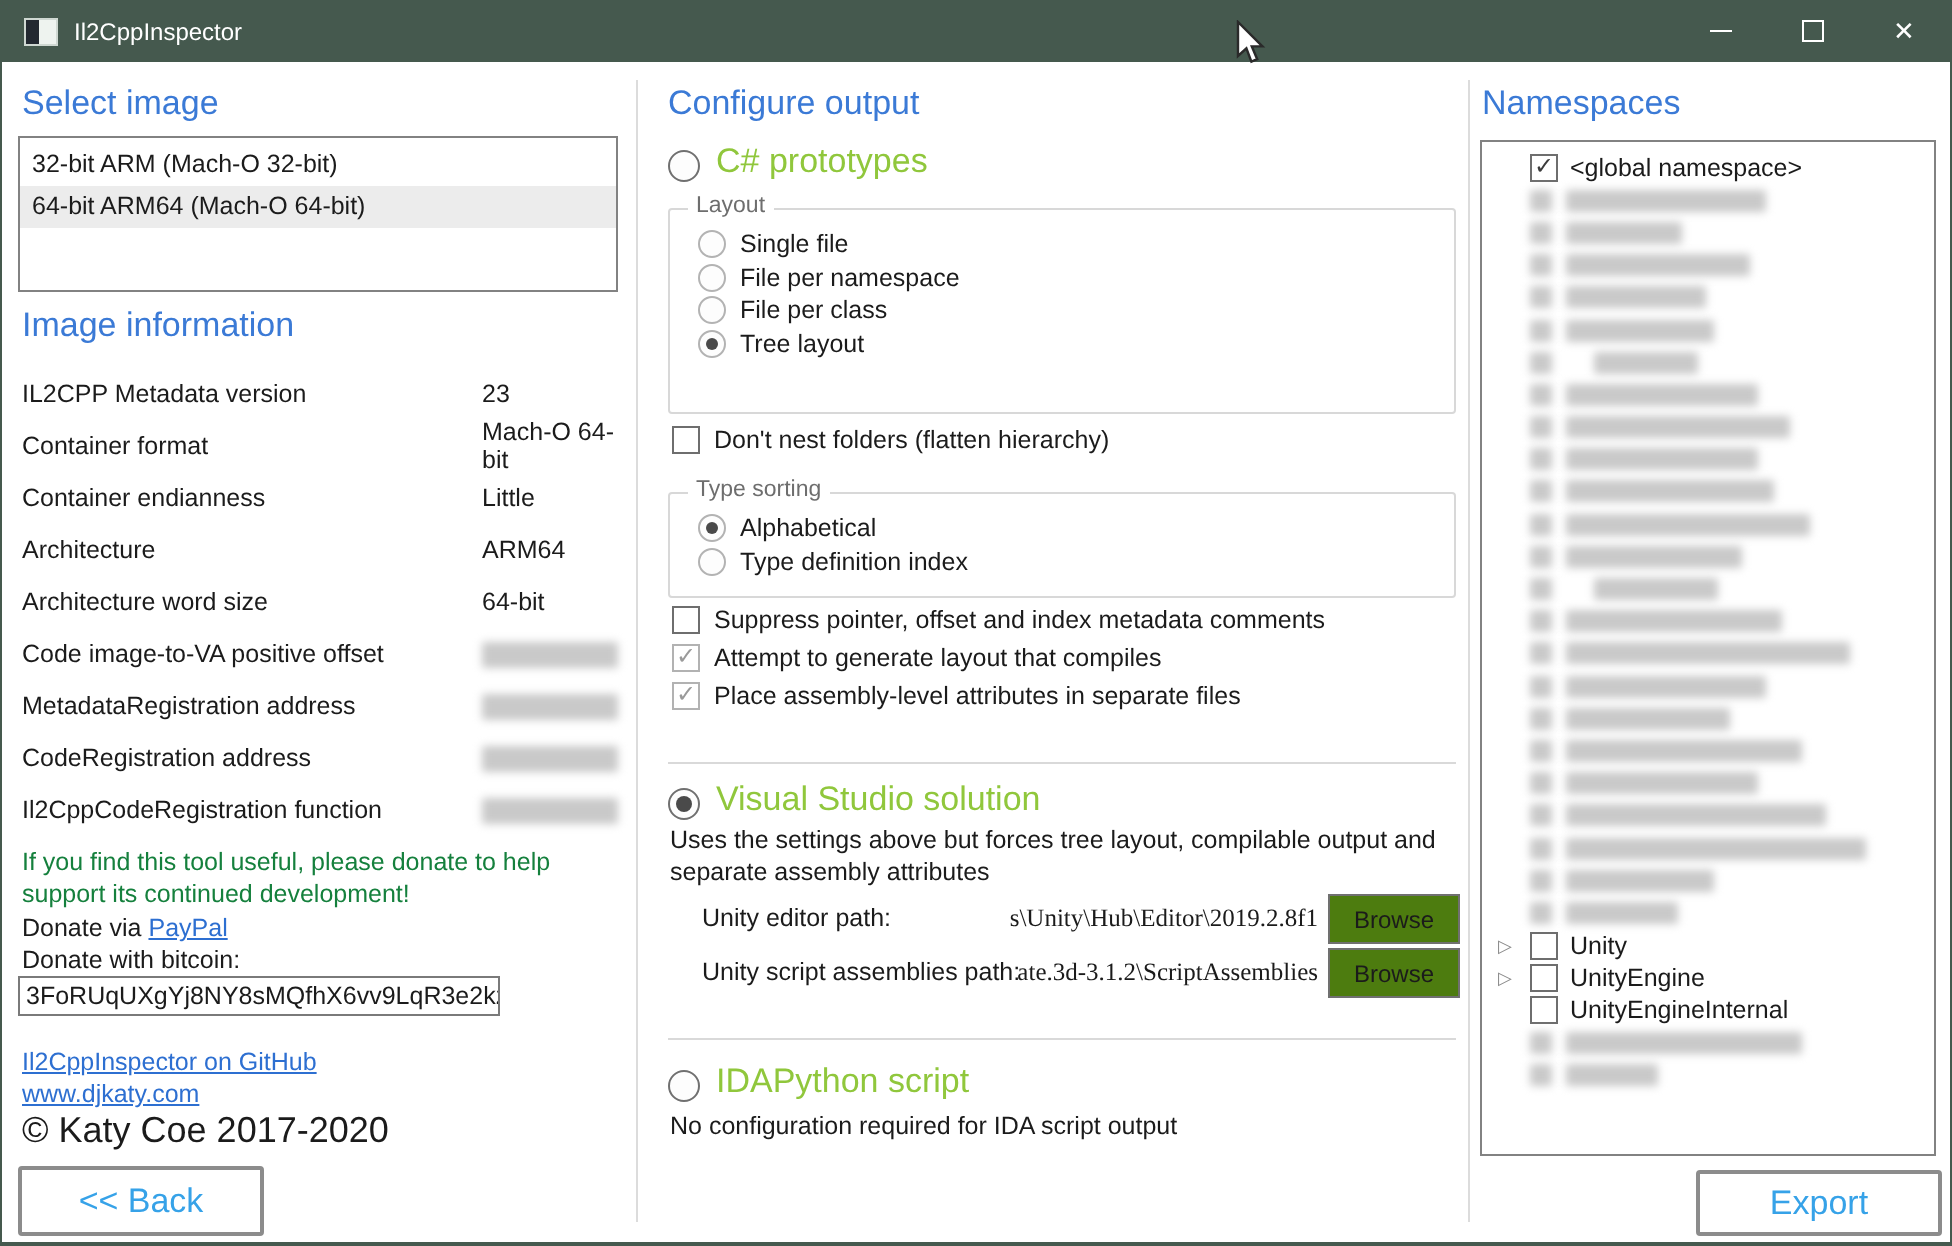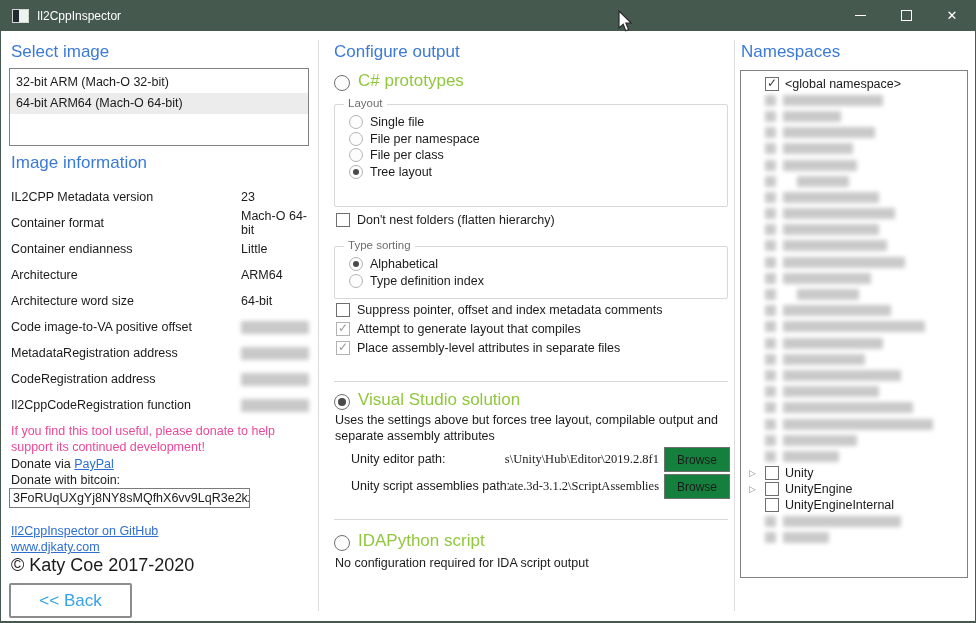--- a/index.html
+++ b/index.html
@@ -32,33 +32,33 @@
   .link{color:#2d6fd1;text-decoration:underline;font-size:12.5px;}
   .gbox{position:absolute;border:1px solid #d8d8d8;border-radius:2px;width:392px;background:#fff;}
   .gbox-title{position:absolute;top:-8px;left:9px;background:#fff;padding:0 4px;font-size:11.5px;color:#6e6e6e;}
   .gbox-inner{position:absolute;left:14px;top:9px;right:8px;display:flex;flex-direction:column;}
   .hr{position:absolute;left:333px;width:394px;height:1px;background:#d9d9d9;}
   .green-row{position:absolute;display:flex;align-items:flex-end;gap:8px;}
   .green-h{font-size:17px;color:#90c73c;}
   .desc{position:absolute;font-size:12.5px;color:#1b1b1b;line-height:16px;}
   .bigbtn{position:absolute;background:#fff;border:2px solid #8c8c8c;border-radius:2px;color:#36a2e8;font-size:17px;
           display:flex;align-items:center;justify-content:center;font-family:"Liberation Sans",sans-serif;cursor:default;}
-  .browse{position:absolute;width:64px;height:23px;background:#15803d;border:1px solid #707070;font-size:12px;color:#1b1b1b;
+  .browse{position:absolute;width:64px;height:23px;background:#4d7c0f;border:1px solid #707070;font-size:12px;color:#1b1b1b;
           display:flex;align-items:center;justify-content:center;font-family:"Liberation Sans",sans-serif;}
   
   #select-header{left:10px;top:42px;}
   #image-list{position:absolute;left:8px;top:68px;width:300px;height:78px;border:1px solid #828282;background:#fff;box-sizing:border-box;padding-top:3px;}
   .li-item{height:21px;line-height:21px;padding-left:6px;font-size:12.5px;color:#1b1b1b;}
   .li-item.sel{background:#ececec;}
   #info-header{left:10px;top:153px;}
   #info-rows{position:absolute;left:10px;top:184px;width:300px;}
   .info-row{display:flex;align-items:center;height:26px;font-size:12.5px;color:#1b1b1b;}
   .info-label{width:230px;flex:none;}
   .val-blur{width:68px;height:13px;}
-  #donate-para{position:absolute;left:10px;top:424px;width:302px;font-size:12.5px;line-height:15.5px;color:#ec4899;}
+  #donate-para{position:absolute;left:10px;top:424px;width:302px;font-size:12.5px;line-height:15.5px;color:#15803d;}
   #donate-paypal{position:absolute;left:10px;top:457px;font-size:12.5px;color:#1b1b1b;}
   #donate-btc-label{position:absolute;left:10px;top:473px;font-size:12.5px;color:#1b1b1b;}
   #btc-box{position:absolute;left:8px;top:488px;width:241px;height:20px;border:1px solid #7a7a7a;font-size:12.5px;color:#1b1b1b;
            padding:1px 3px;box-sizing:border-box;background:#fff;line-height:16px;white-space:nowrap;overflow:hidden;}
   #link-github{position:absolute;left:10px;top:524px;}
   #link-web{position:absolute;left:10px;top:540px;}
   #copyright{position:absolute;left:10px;top:555px;font-size:18px;color:#1b1b1b;}
   #back-btn{left:8px;top:583px;width:119px;height:31px;}
   
   #cfg-header{left:333px;top:42px;}
@@ -399,20 +399,21 @@
         <span class="ns-ex"></span>
         <span class="rblur ns-cb-blur"></span>
         <span class="rblur ns-bar" style="width: 118px;"></span>
       </div>
       <div class="ns-row">
         <span class="ns-ex"></span>
         <span class="rblur ns-cb-blur"></span>
         <span class="rblur ns-bar" style="width: 46px;"></span>
       </div>
     </div>
+  <div class="bigbtn" id="export-btn">Export</div>
 
   <div id="cursor">
     <svg width="16" height="24" viewBox="0 0 16 24">
       <polygon points="1,1 1,18 5.2,14.2 7.7,20.8 10.6,19.6 7.9,13.2 13.2,13.2" fill="#ffffff" stroke="#2a2a2a" stroke-width="1.2"></polygon>
     </svg>
   </div>
 
 </div>
 
 </body></html>

